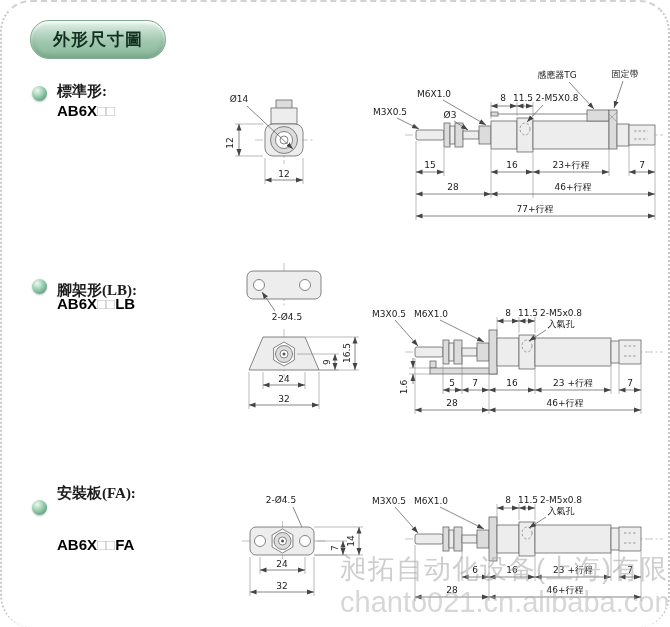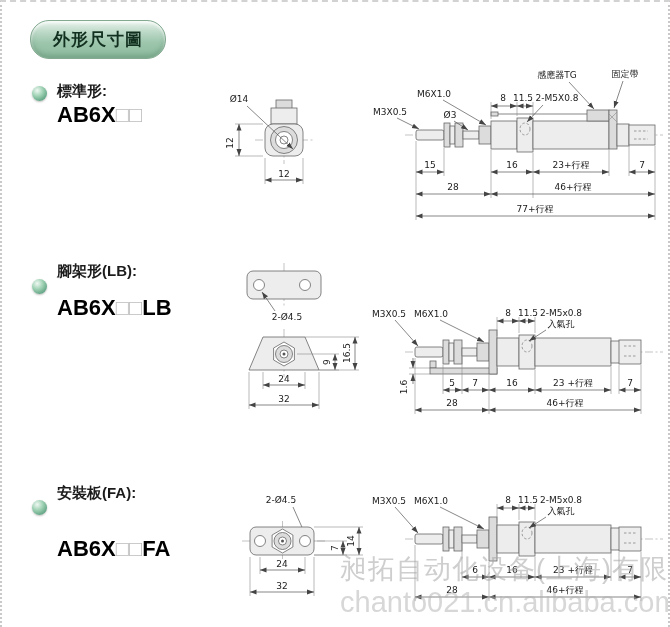--- a/index.html
+++ b/index.html
@@ -1,36 +1,37 @@
 <!DOCTYPE html>
 <html><head>
 <meta charset="utf-8">
 <style>
   html,body { margin:0; padding:0; background:#fff; }
   #page {
     position:relative; width:670px; height:627px; background:#ffffff;
     overflow:hidden; box-sizing:border-box;
     border-left:2px dotted #c9c9c9; border-right:2px dotted #c9c9c9; border-top:2px dashed #d2d2d2;
     font-family:"Liberation Sans","DejaVu Sans",sans-serif;
+    border-radius:31px;
   }
   .pill {
     position:absolute; left:28px; top:18px; width:134px; height:37px; border-radius:19px;
     background:linear-gradient(180deg,#e9f3ec 0%,#bcd9c7 30%,#9dc6ad 58%,#8dbb9e 100%);
     border:1px solid #83aa91;
     box-shadow:inset 0 2px 3px rgba(255,255,255,.85), inset 0 -3px 5px rgba(55,105,75,.30);
     display:flex; align-items:center; justify-content:center;
     font-weight:bold; font-size:17px; letter-spacing:1px; color:#12301f;
   }
   .bullet {
     position:absolute; width:15px; height:15px; border-radius:50%;
     background:radial-gradient(circle at 35% 30%, #eff8f2, #9fd1b4 40%, #64a586 75%, #4f977a);
     box-shadow:0 1px 2px rgba(0,0,0,.25);
   }
-  .sec-title { position:absolute; font-size:15px; font-weight:bold; color:#1c1c1c; }
-  .sec-model { position:absolute; font-size:22px; font-weight:bold; color:#000; }
+  .sec-title { position:absolute; font-size:15px; font-weight:bold; color:#1c1c1c;font-family:Liberation Serif, serif; }
+  .sec-model { position:absolute; font-size:15px; font-weight:bold; color:#000; }
   .sec-model .boxes { color:#bdbdbd; font-weight:normal; }
   svg.draw { position:absolute; }
   .ol  { fill:#ededed; stroke:#666; stroke-width:0.8; }
   .ol2 { fill:#dcdcdc; stroke:#666; stroke-width:0.8; }
   .olw { fill:#ffffff; stroke:#666; stroke-width:0.8; }
   .ext { stroke:#8a8a8a; stroke-width:0.6; fill:none; }
   .dim { stroke:#555; stroke-width:0.7; fill:none; }
   .lead{ stroke:#555; stroke-width:0.7; fill:none; }
   .cl  { stroke:#9a9a9a; stroke-width:0.6; stroke-dasharray:8 2.5 2 2.5; fill:none; }
   .dash{ stroke:#777; stroke-width:0.7; stroke-dasharray:2.5 2; fill:none; }
@@ -147,21 +148,21 @@
       <line class="dim" x1="219" y1="132" x2="294" y2="132" marker-start="url(#arrS)" marker-end="url(#arrE)"></line>
       <text class="d" x="256" y="128">28</text>
       <line class="dim" x1="294" y1="132" x2="458" y2="132" marker-start="url(#arrS)" marker-end="url(#arrE)"></line>
       <text class="d" x="376" y="128">46+行程</text>
       <line class="dim" x1="219" y1="154" x2="458" y2="154" marker-start="url(#arrS)" marker-end="url(#arrE)"></line>
       <text class="d" x="338" y="150">77+行程</text>
     </g>
   </svg>
 
   <div class="bullet" style="left:30px;top:277px"></div>
-  <div class="sec-title" style="left:55px;top:260px">腳架形(LB):</div>
+  <div class="sec-title" style="left:55px;top:279px">腳架形(LB):</div>
   <div class="sec-model" style="left:55px;top:293px"><span>AB6X</span><span class="boxes">□□</span><span>LB</span></div>
 
   <svg class="draw" style="left:195px;top:255px" width="470" height="205" viewBox="0 0 470 205">
 
     <g>
       <line class="cl" x1="87" y1="6" x2="87" y2="50"></line>
       <rect class="ol" x="50" y="14" width="74" height="28" rx="6"></rect>
       <circle class="olw" cx="62" cy="28" r="5.5"></circle>
       <circle class="olw" cx="108" cy="28" r="5.5"></circle>
       <line class="lead" x1="78" y1="54" x2="65" y2="35" marker-end="url(#arrE)"></line>

